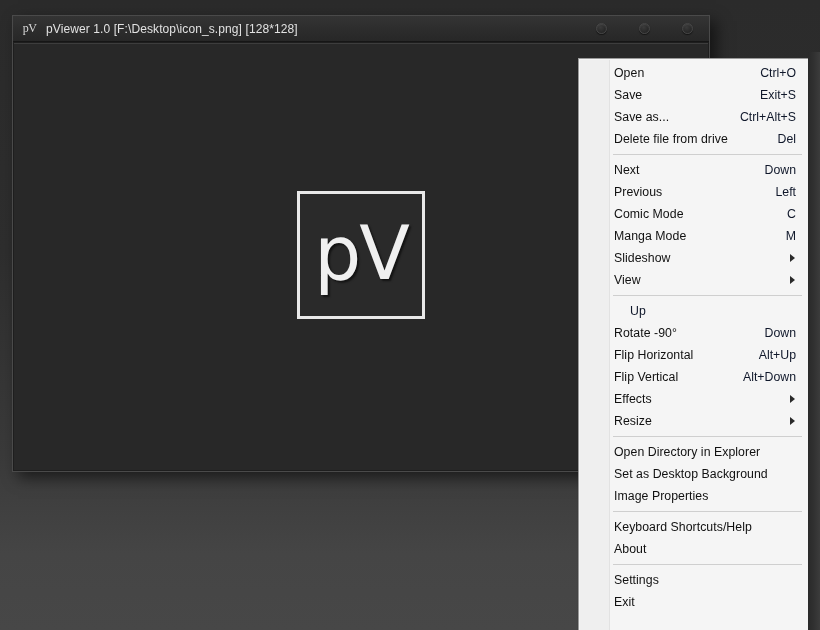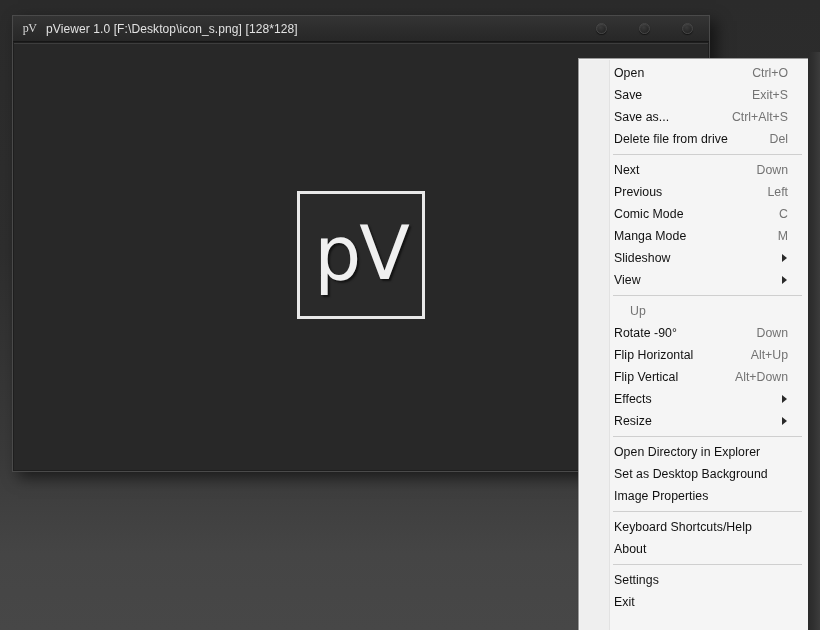--- a/index.html
+++ b/index.html
@@ -119,28 +119,28 @@
     left:808px; top:52px;
     width:12px; height:578px;
     background:linear-gradient(to right, #2a2a2a 0%, #303030 45%, #3c3c3c 100%);
   }
   .menu-item {
     position:relative;
     height:22px;
     display:flex;
     align-items:center;
     padding-left:35px;
-    padding-right:20px;
+    padding-right:12px;
     white-space:nowrap;
     z-index:2;
   }
   .mi-label { flex:1 1 auto; letter-spacing:0.05px; }
   .mi-accel {
     flex:0 0 auto;
-    color:#737373;
+    color:#0f172a;
     padding-left:16px;
   }
   .mi-arrow {
     flex:0 0 auto;
     width:0; height:0;
     border-top:4px solid transparent;
     border-bottom:4px solid transparent;
     border-left:5px solid #2a2a2a;
     margin-right:1px;
   }

